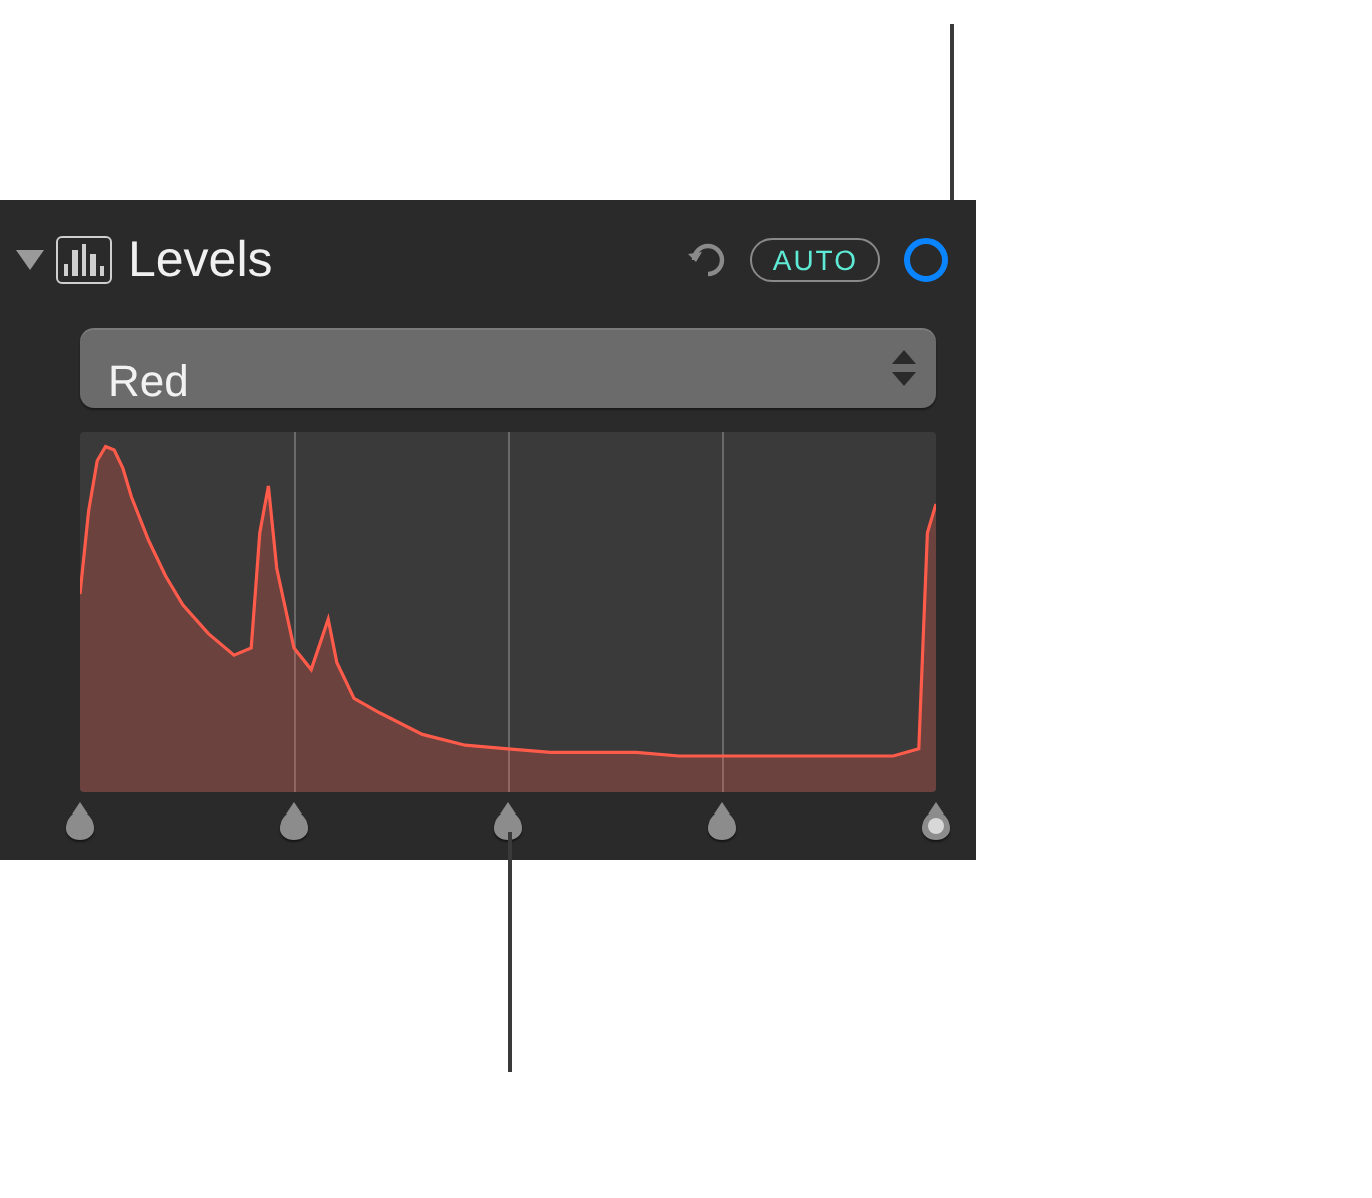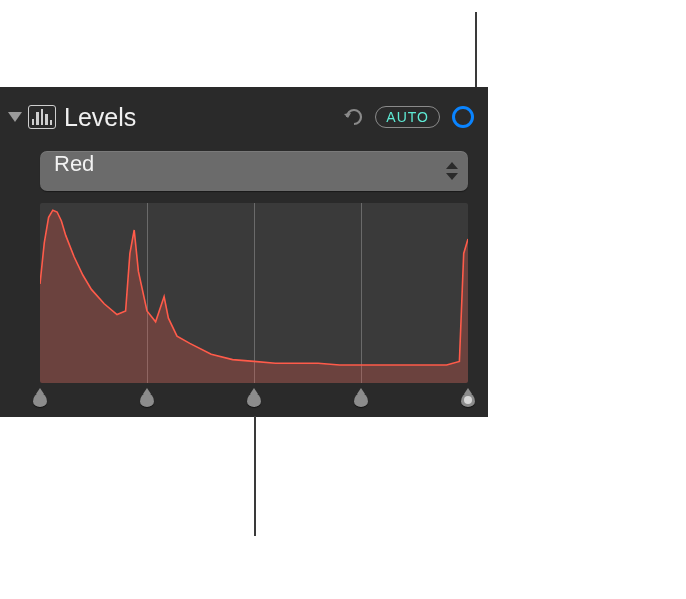--- a/index.html
+++ b/index.html
@@ -1,20 +1,20 @@
 <!DOCTYPE html>
 <html><head>
 <meta charset="utf-8">
 <style>
   * { box-sizing: border-box; margin: 0; padding: 0; }
   html, body { width: 686px; height: 599px; background: #fff; font-family: -apple-system, "Helvetica Neue", Arial, sans-serif; }
   .canvas { position: relative; width: 686px; height: 599px; }
   .panel {
     position: absolute;
-    left: 0; top: 87px;
+    left: 0; top: 100px;
     width: 488px; height: 330px;
     background: #2a2a2a;
     border-radius: 0;
     padding-top: 10px;
   }
   .panel-header {
     display: flex;
     align-items: center;
     height: 40px;
     padding: 0 14px 0 8px;
@@ -55,21 +55,21 @@
     border: 3px solid #0a84ff;
     border-radius: 50%;
   }
   .channel-select {
     position: relative;
     margin: 14px 20px 0 40px;
     height: 40px;
     background: #6b6b6b;
     border-radius: 7px;
     display: flex;
-    align-items: flex-start;
+    align-items: flex-end;
     padding: 0 40px 0 14px;
     box-shadow: inset 0 1px 0 rgba(255,255,255,0.1), 0 1px 1px rgba(0,0,0,0.4);
   }
   .channel-label { color: #f2f2f2; font-size: 22px; }
   .stepper {
     position: absolute; right: 10px; top: 50%; transform: translateY(-50%);
     display: flex; flex-direction: column; align-items: center; gap: 4px;
   }
   .stepper .tri-up {
     width: 0; height: 0;

